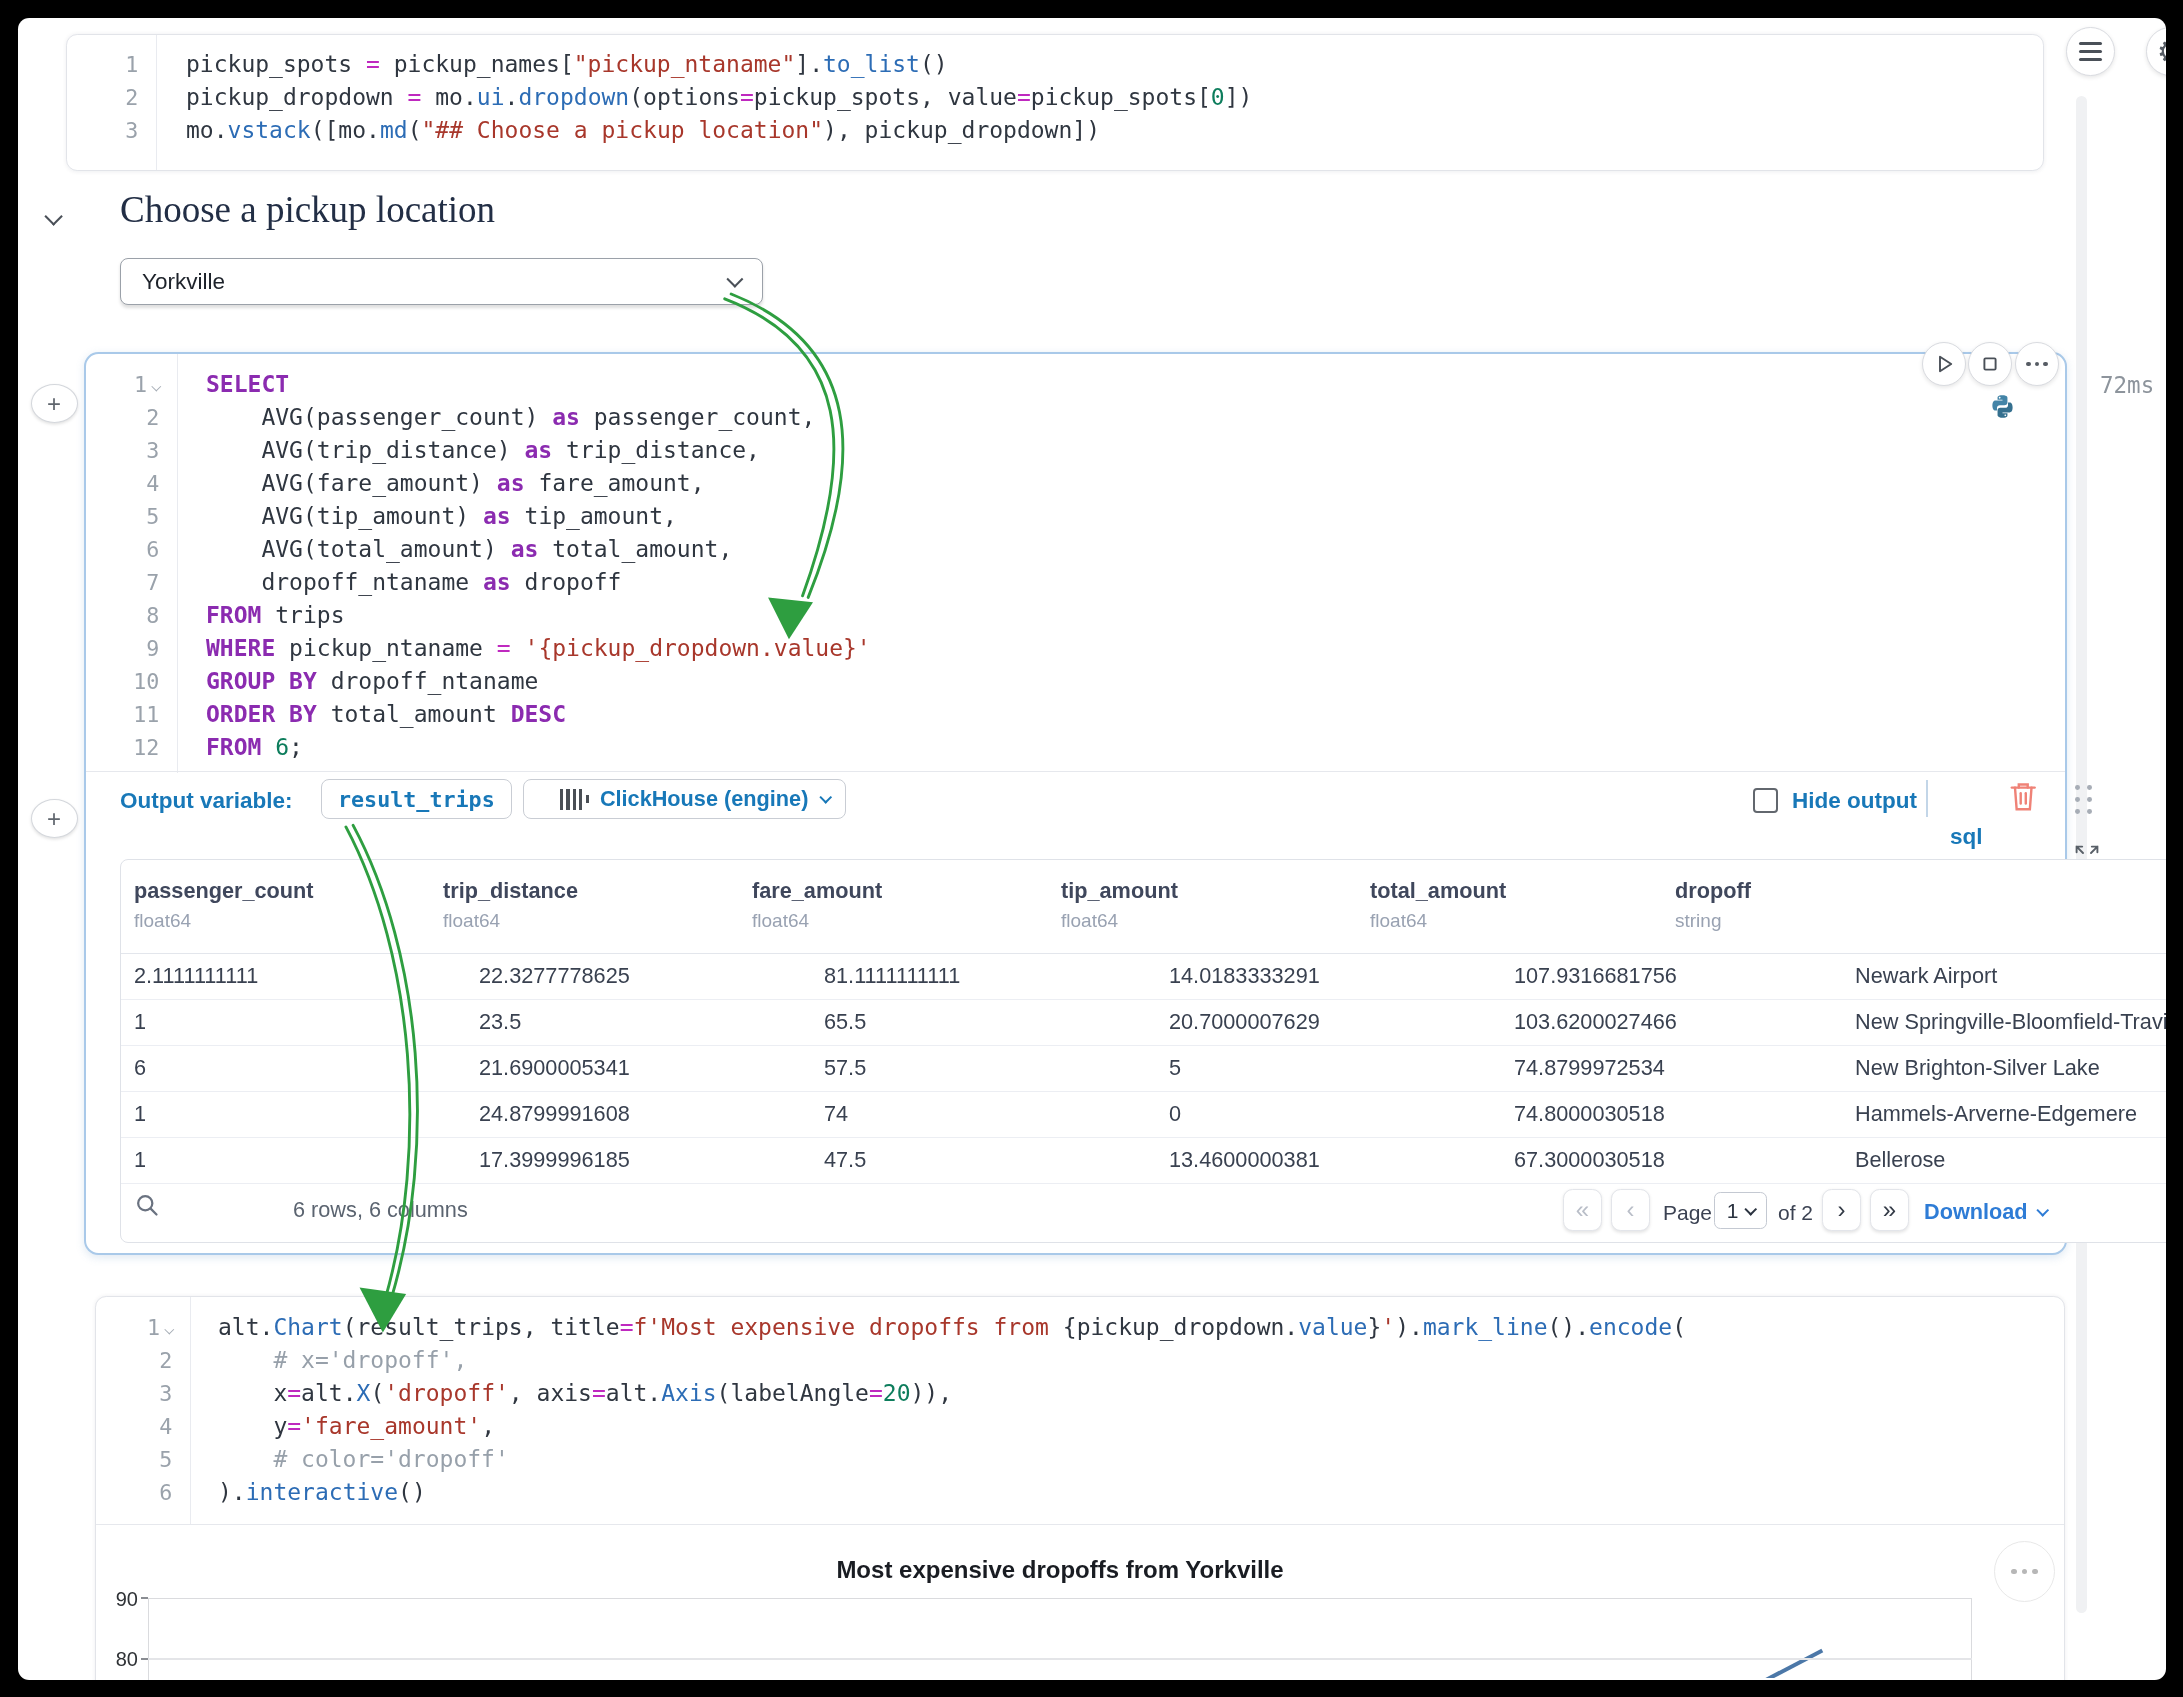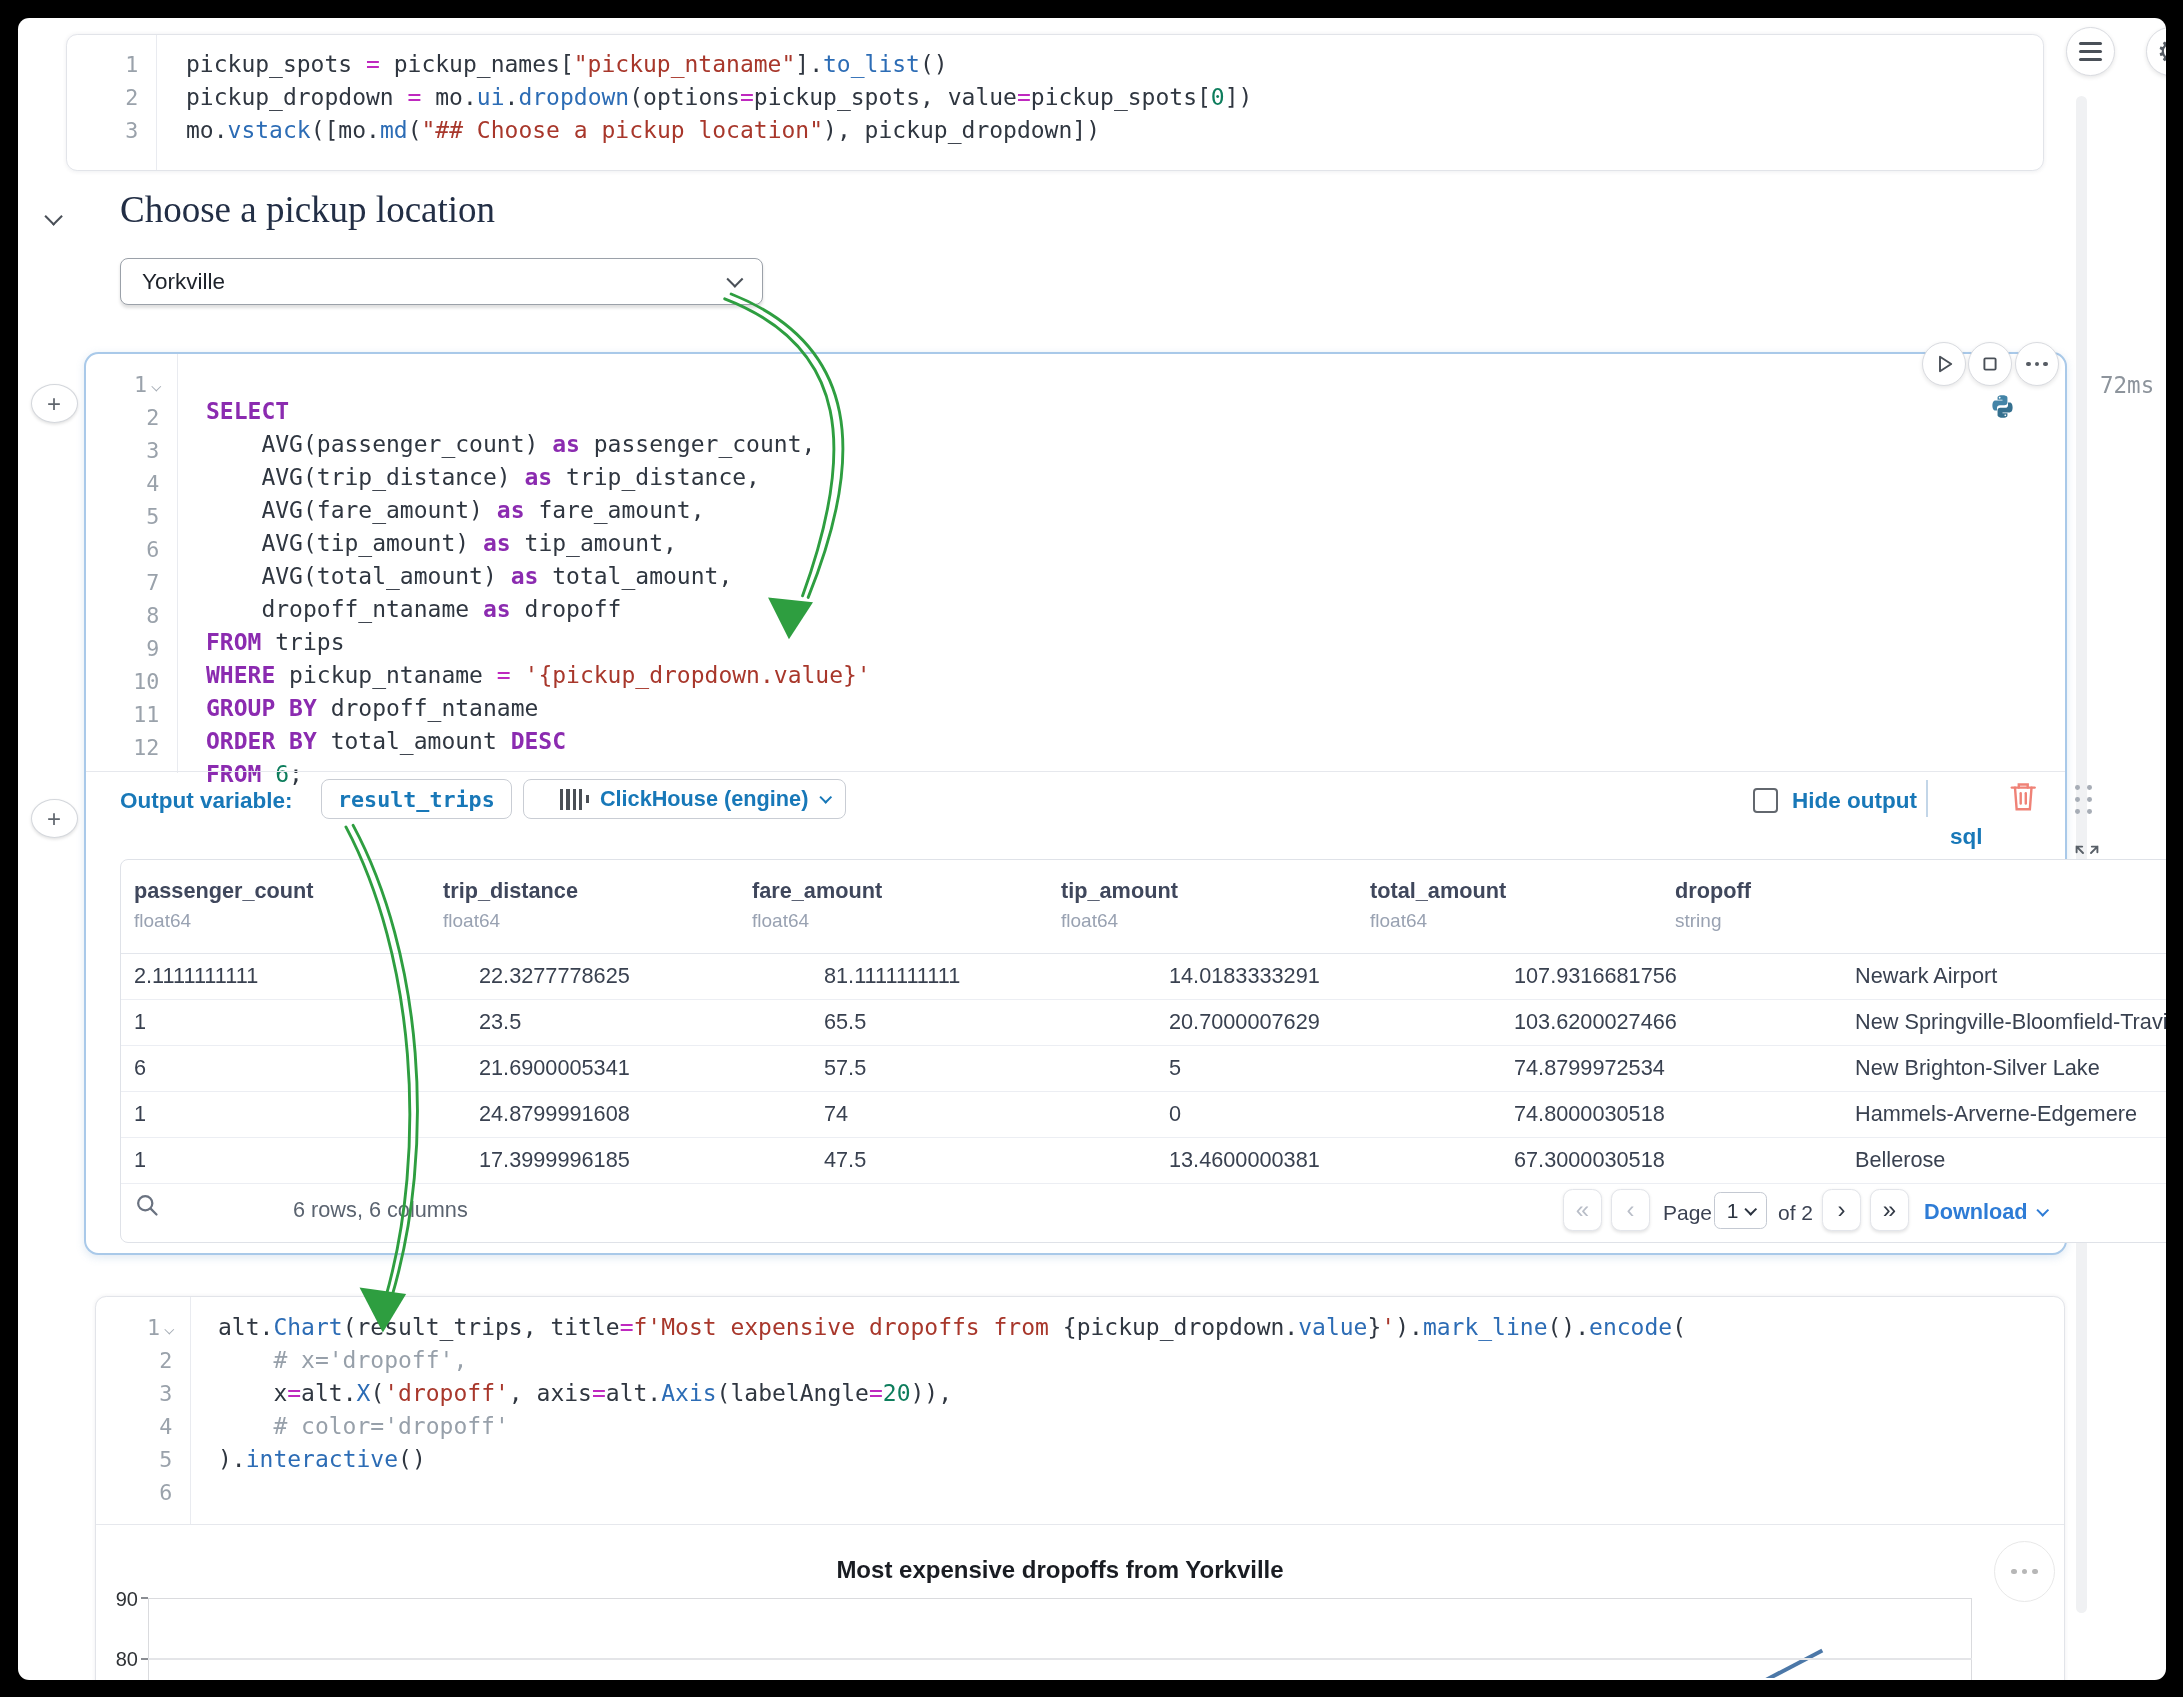--- a/index.html
+++ b/index.html
@@ -52,21 +52,21 @@
 
   
   .plus-btn{position:absolute;width:45px;height:37px;border-radius:50%;background:#fff;border:1.6px solid #d4d7dc;
             box-shadow:0 1.6px 3.2px rgba(0,0,0,.12);display:flex;align-items:center;justify-content:center;
             font-size:24px;color:#60666e;}
 
   
   .cell2{left:84px;top:352px;width:1979px;height:899px;border:2.4px solid #a9c9e9;border-radius:14.4px;
          box-shadow:0 2.4px 8px rgba(90,140,190,.18);}
   .cell2 .gutter{left:0;top:0;height:419px;width:92px;padding-top:14.4px;}
-  .cell2 .codearea{position:absolute;left:120px;top:14.4px;right:8px;margin-top:27px;}
+  .cell2 .codearea{position:absolute;left:120px;top:14.4px;right:8px;}
   .cell2 .divider{position:absolute;left:0;right:0;top:417px;border-bottom:1.6px solid #e6e8ed;}
 
   .runbtns .circle-btn{width:42px;height:42px;}
   .btn-run{left:1922px;top:342px;}
   .btn-stop{left:1968px;top:342px;}
   .btn-more{left:2015px;top:342px;}
   .dots3{display:flex;gap:4px;}
   .dots3 i{width:4.8px;height:4.8px;border-radius:50%;background:#565c64;}
   .py-logo{position:absolute;left:1989px;top:393px;}
   .runtime{position:absolute;left:2100px;top:372px;font:22.5px "DejaVu Sans Mono",monospace;color:#8d949c;}
@@ -388,20 +388,21 @@
             <div class="ln">2</div>
             <div class="ln">3</div>
             <div class="ln">4</div>
             <div class="ln">5</div>
             <div class="ln">6</div>
           </div>
      <div class="codearea">
             <div class="code-line"><span class="tk-v">alt</span><span class="tk-p">.</span><span class="tk-f">Chart</span><span class="tk-p">(</span><span class="tk-v">result_trips</span><span class="tk-p">, </span><span class="tk-v">title</span><span class="tk-o">=</span><span class="tk-s">f'Most expensive dropoffs from </span><span class="tk-p">{</span><span class="tk-v">pickup_dropdown</span><span class="tk-p">.</span><span class="tk-f">value</span><span class="tk-p">}</span><span class="tk-s">'</span><span class="tk-p">).</span><span class="tk-f">mark_line</span><span class="tk-p">().</span><span class="tk-f">encode</span><span class="tk-p">(</span></div>
             <div class="code-line"><span class="tk-c">    # x='dropoff',</span></div>
             <div class="code-line"><span class="tk-p">    </span><span class="tk-v">x</span><span class="tk-o">=</span><span class="tk-v">alt</span><span class="tk-p">.</span><span class="tk-f">X</span><span class="tk-p">(</span><span class="tk-s">'dropoff'</span><span class="tk-p">, </span><span class="tk-v">axis</span><span class="tk-o">=</span><span class="tk-v">alt</span><span class="tk-p">.</span><span class="tk-f">Axis</span><span class="tk-p">(</span><span class="tk-v">labelAngle</span><span class="tk-o">=</span><span class="tk-n">20</span><span class="tk-p">)),</span></div>
+            <div class="code-line"><span class="tk-p">    </span><span class="tk-v">y</span><span class="tk-o">=</span><span class="tk-s">'fare_amount'</span><span class="tk-p">,</span></div>
             <div class="code-line"><span class="tk-c">    # color='dropoff'</span></div>
             <div class="code-line"><span class="tk-p">).</span><span class="tk-f">interactive</span><span class="tk-p">()</span></div>
           </div>
      <div class="divider"></div>
    </div>
 
    <div class="chart-title">Most expensive dropoffs from Yorkville</div>
    <div class="chart-menu">
           <i></i>
           <i></i>

